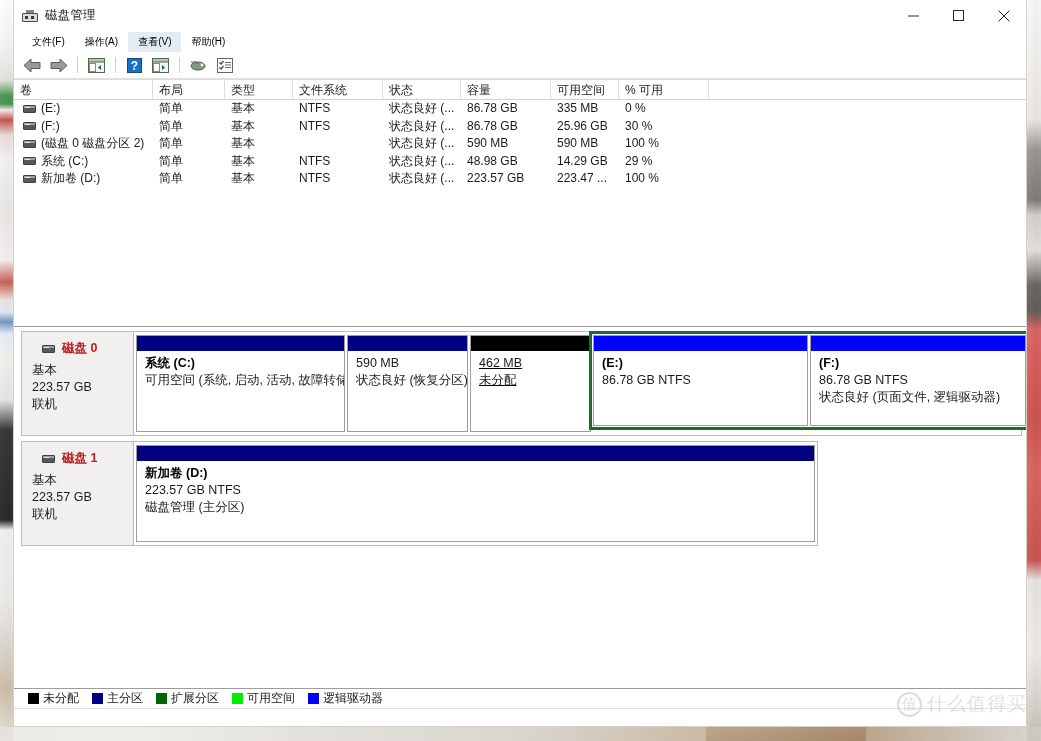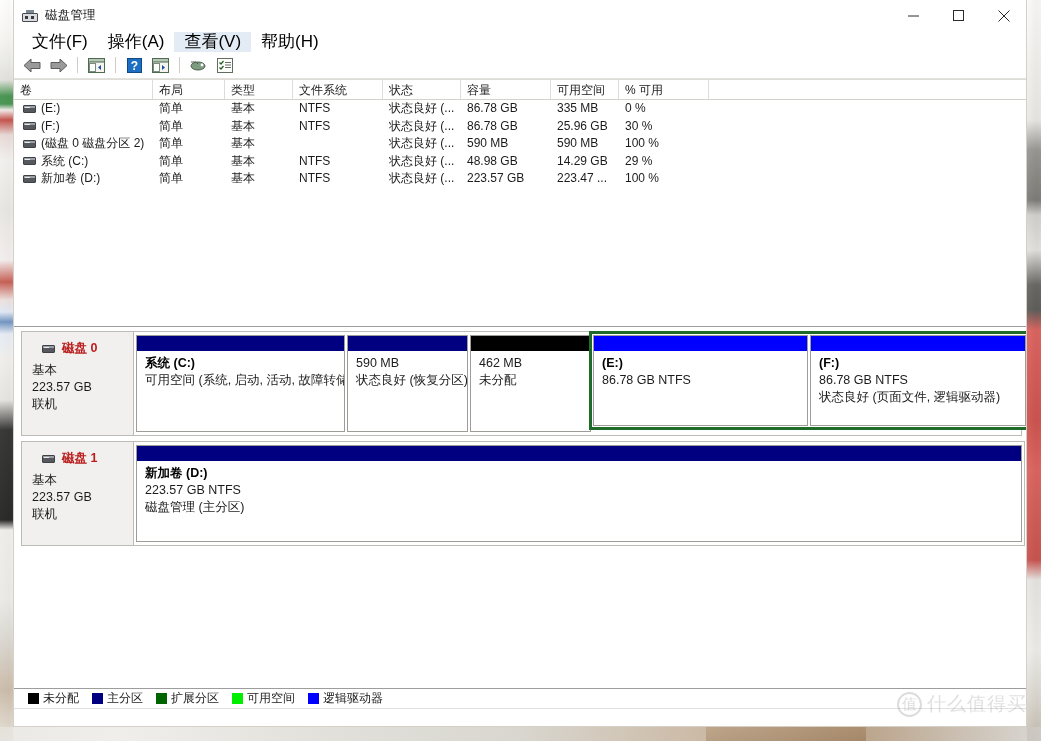--- a/index.html
+++ b/index.html
@@ -116,21 +116,21 @@
   .win-btn svg { display: block; }
 
   
   #menubar {
     height: 21px; min-height: 21px;
     display: flex; align-items: center;
     padding-left: 8px; gap: 0px;
     background: #ffffff;
   }
   .menu-item {
-    font-size: 17px; color: #000;
+    font-size: 10px; color: #000;
     padding: 2px 10px 3px 10px;
     line-height: 15px;
   }
   .menu-item.active { background: #e3ebf5; }
 
   
   #toolbar {
     height: 27px; min-height: 27px;
     display: flex; align-items: center;
     padding-left: 7px; gap: 3px;
@@ -230,21 +230,21 @@
     padding: 4px 0 0 8px; overflow: hidden;
   }
   .part .pname {
     font-size: 12.5px; font-weight: bold; color: #000;
     white-space: nowrap; line-height: 17px;
   }
   .part .pline {
     font-size: 12.5px; color: #1b1b1b;
     white-space: nowrap; line-height: 17px;
   }
-  .part.unalloc { border: 1px solid #9e9c97; }
+  .part.unalloc { border: 1px solid #9e9c97; text-decoration: underline; }
   .ext-wrap {
     position: absolute;
     border: 3px solid #1f6b2a;
     background: #ffffff;
     display: flex;
     padding: 1px;
   }
   .ext-wrap .part { margin-right: 2px; }
 
   
@@ -524,21 +524,21 @@
               <div class="pname">(F:)</div>
               <div class="pline">86.78 GB NTFS</div>
               <div class="pline">状态良好 (页面文件, 逻辑驱动器)</div>
             </div>
           </div>
         </div>
 
       </div>
     </div>
 
-    <div class="disk-row" style="top:114px; width:1004px; height:105px;">
+    <div class="disk-row" style="top:114px; width:797px; height:105px;">
       <div class="disk-info">
         <div class="disk-title">
           <span class="drive-glyph"></span>
           <span>磁盘 1</span>
         </div>
         <div class="disk-meta">基本</div>
         <div class="disk-meta">223.57 GB</div>
         <div class="disk-meta">联机</div>
       </div>
       <div class="parts">

